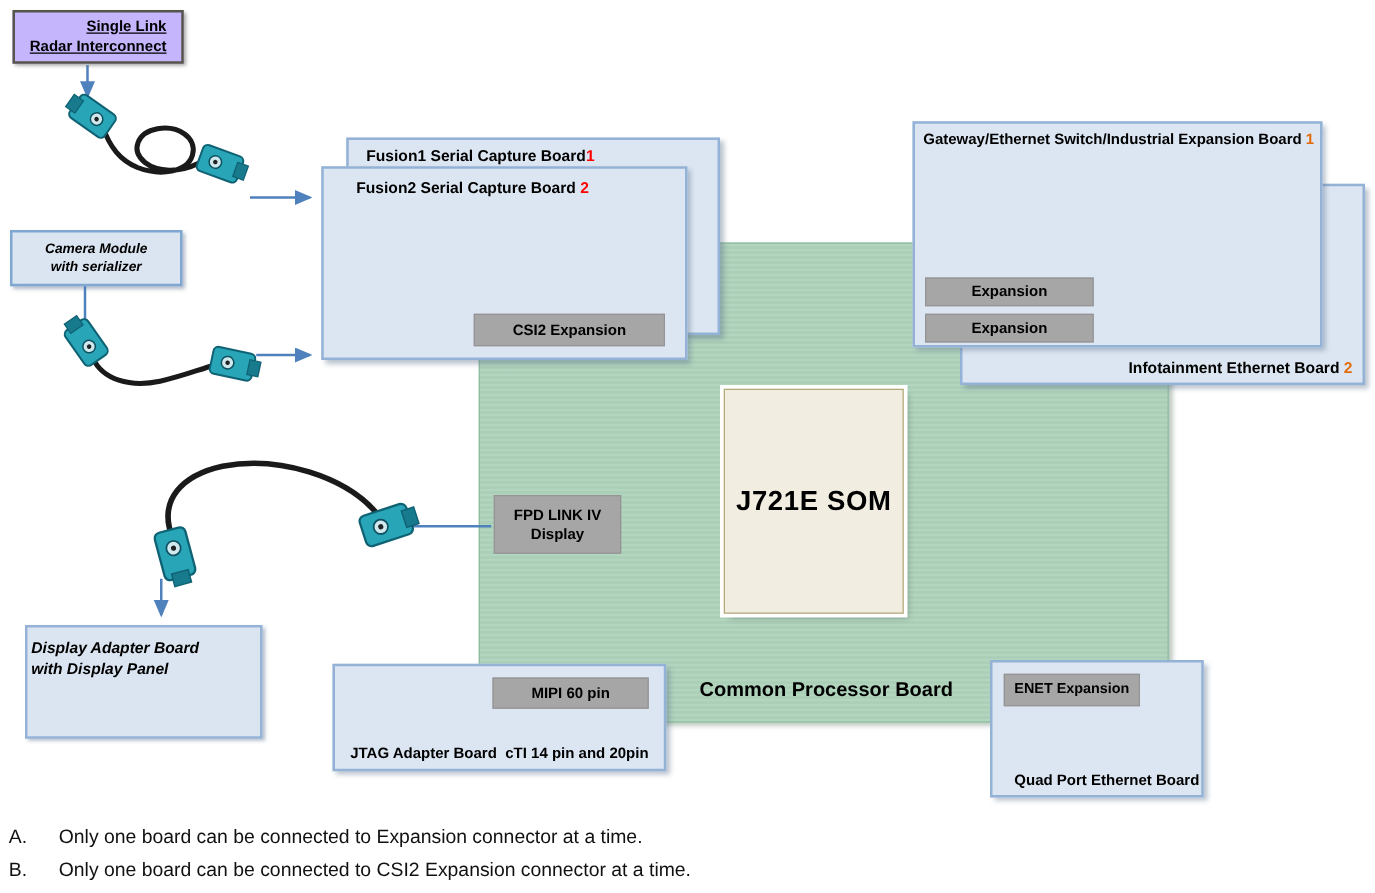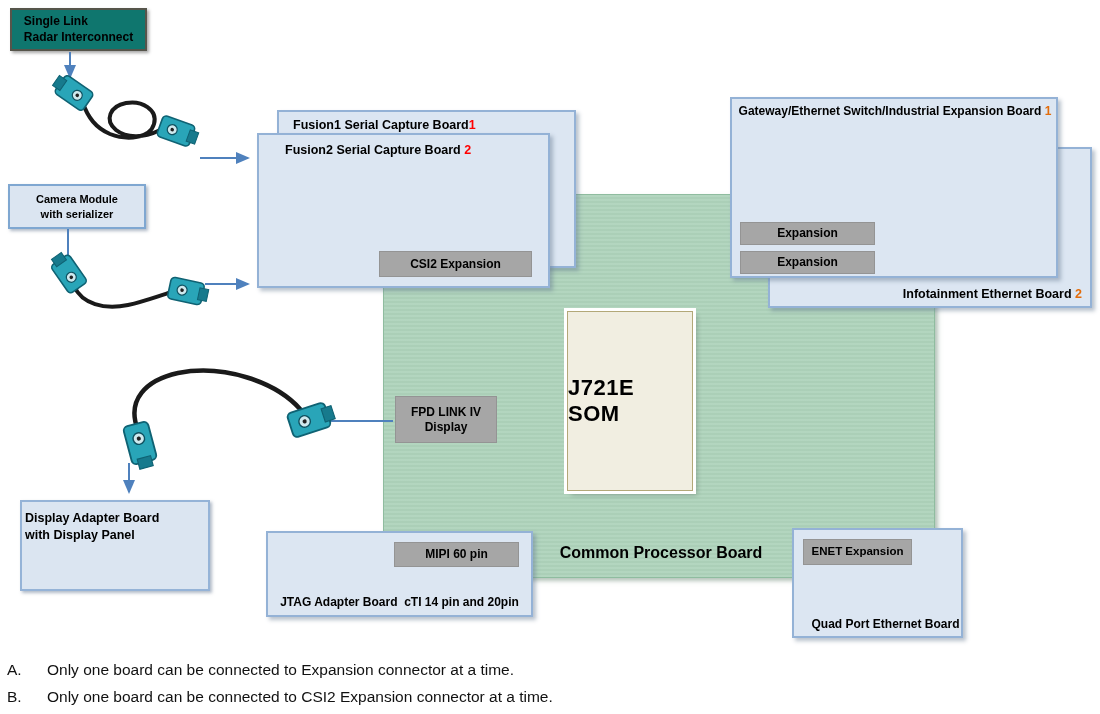--- a/index.html
+++ b/index.html
@@ -36,44 +36,44 @@
   #som{
     background:#f1eee1;border:1px solid #b3a878;
     box-shadow:0 0 0 3px #ffffff, 4px 4px 5px rgba(0,0,0,.22);
     display:flex;align-items:center;justify-content:center;
     font-weight:bold;font-size:22px;letter-spacing:.5px;
   }
   #cpb-label{font-weight:bold;font-size:16px;text-align:center;}
 
   
   #radar-box{
-    background:#0f766e;border:2px solid #56554b;box-shadow:2px 2px 3px rgba(0,0,0,.35);
-    display:flex;align-items:center;justify-content:center;text-align:left;
-    font-weight:bold;font-size:12px;line-height:1.3;
+    background:#c4b5fd;border:2px solid #56554b;box-shadow:2px 2px 3px rgba(0,0,0,.35);
+    display:flex;align-items:center;justify-content:center;text-align:right;
+    font-weight:bold;font-size:12px;line-height:1.3;text-decoration:underline;
   }
   
   .smallbox{
     background:#dbe5f1;border:2px solid #7fa7d1;box-shadow:2px 2px 3px rgba(100,120,145,.5);
-    font-weight:bold;line-height:1.35;
+    font-weight:bold;line-height:1.35;font-style:italic;
   }
   #camera-box{display:flex;align-items:center;justify-content:center;text-align:center;font-size:11px;}
   #display-box{font-size:12.5px;padding:8px 0 0 3px;border-color:#95b3d7;}
 
   svg.overlay{position:absolute;left:0;top:0;pointer-events:none;}
   #notes{font-size:15.5px;color:#111;}
   .note-row{display:flex;margin-bottom:9px;}
   .note-letter{width:40px;flex:none;}
 </style>
 </head>
 <body>
 
 <div id="canvas">
 
   <div id="green-board" class="abs" style="left:383px;top:194px;width:552px;height:384px;z-index:1;">
-    <div id="som" class="abs" style="left:183px;top:116px;width:126px;height:180px;">
+    <div id="som" class="abs" style="left:195px;top:116px;width:144px;height:180px;">
       <span>J721E SOM</span>
     </div>
     <div class="gbtn abs pre" style="left:11px;top:201px;width:102px;height:47px;">FPD LINK IV
 Display</div>
     <div id="cpb-label" class="abs" style="left:137px;top:349px;width:280px;">Common Processor Board</div>
   </div>
 
   <div class="board abs" style="left:277px;top:110px;width:299px;height:158px;z-index:3;">
     <div class="board-title" style="padding:6px 0 0 14px;">
       <span>Fusion1 Serial Capture Board</span><span class="num-red">1</span>

